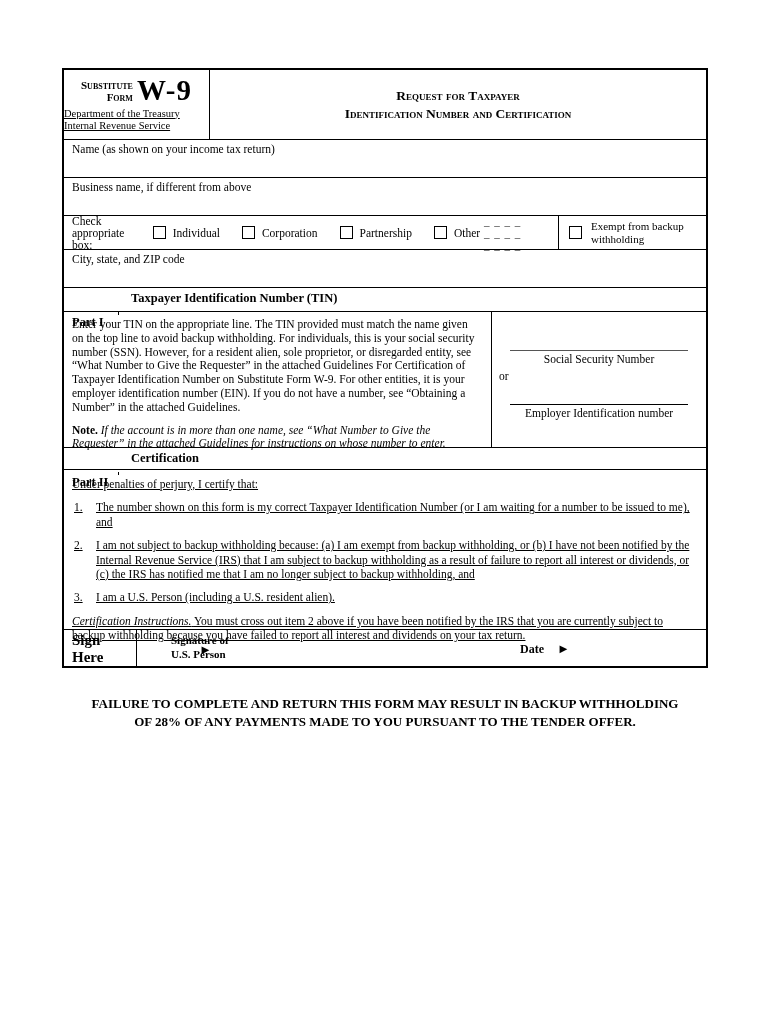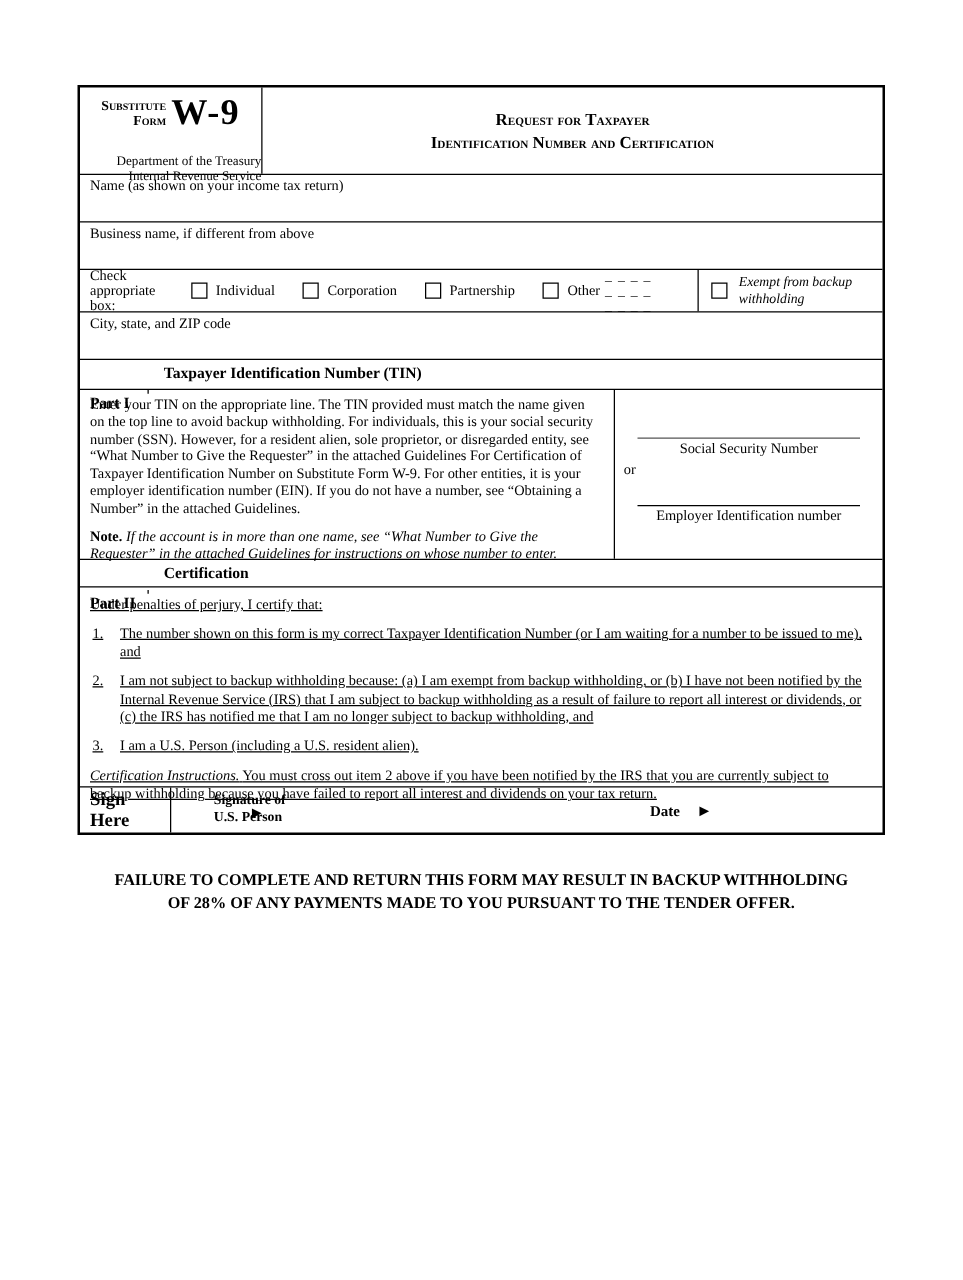--- a/index.html
+++ b/index.html
@@ -22,41 +22,41 @@
   .cell { position: relative; }
 
   
   .r-header { height: 70px; }
   .hdr-left { width: 146px; border-right: 1px solid #000; padding-top: 7px; }
   .logo-top { display: flex; justify-content: center; align-items: center; }
   .logo-words { text-align: right; margin-right: 4px; padding-top: 2px; }
   .sc { font-variant: small-caps; }
   .logo-words div { font-size: 11px; font-weight: bold; line-height: 1.05; }
   .w9 { font-size: 29px; font-weight: bold; line-height: 0.95; letter-spacing: 1px; }
-  .agency { text-align: right; font-size: 10.5px; line-height: 1.15; margin-top: 19px; }
+  .agency { text-align: left; font-size: 10.5px; line-height: 1.15; margin-top: 3px; text-decoration: underline; }
   .hdr-center { flex: 1; display: flex; flex-direction: column; justify-content: center; align-items: center; }
   .hdr-title { font-weight: bold; font-variant: small-caps; font-size: 13.5px; line-height: 1.3; text-align: center; }
   .hdr-right { width: 196px; border-left: 1px solid #000; padding: 14px 10px 0 12px; font-weight: bold; font-size: 12.5px; line-height: 1.3; }
 
   
   .r-field { height: 38px; }
   .r-field .cell { flex: 1; padding: 3px 0 0 8px; font-size: 11.5px; }
 
   
   .r-check { height: 34px; gap: 32px; }
   .check-main { flex: 1; display: flex; align-items: center; padding-left: 8px; font-size: 11.5px; }
   .checkbox {
     width: 13px; height: 13px; border: 1.6px solid #000; background: #fff;
     display: inline-block; flex: none;
   }
   .cb-item { display: flex; align-items: center; margin-left: 22px; }
   .cb-item .cb-label { margin-left: 7px; }
   .other-line { letter-spacing: 1px; margin-left: 4px; font-size: 11px; }
   .check-exempt { width: 148px; border-left: 1px solid #000; display: flex; align-items: center; padding-left: 10px; font-size: 11px; }
-  .check-exempt .exempt-text { margin-left: 9px; line-height: 1.15; width: 100px; font-style: italic; }
+  .check-exempt .exempt-text { margin-left: 9px; line-height: 1.15; width: 100px; }
 
   
   .r-part { font-weight: bold; font-size: 12.5px; }
   .r-part1 { height: 24px; }
   .r-part2 { height: 22px; }
   .part-label { width: 55px; border-right: 1px solid #000; padding: 3px 0 0 8px; margin-top: 24px; }
   .part-title { flex: 1; padding: 3px 0 0 12px; }
 
   
   .r-tin { height: 136px; }

